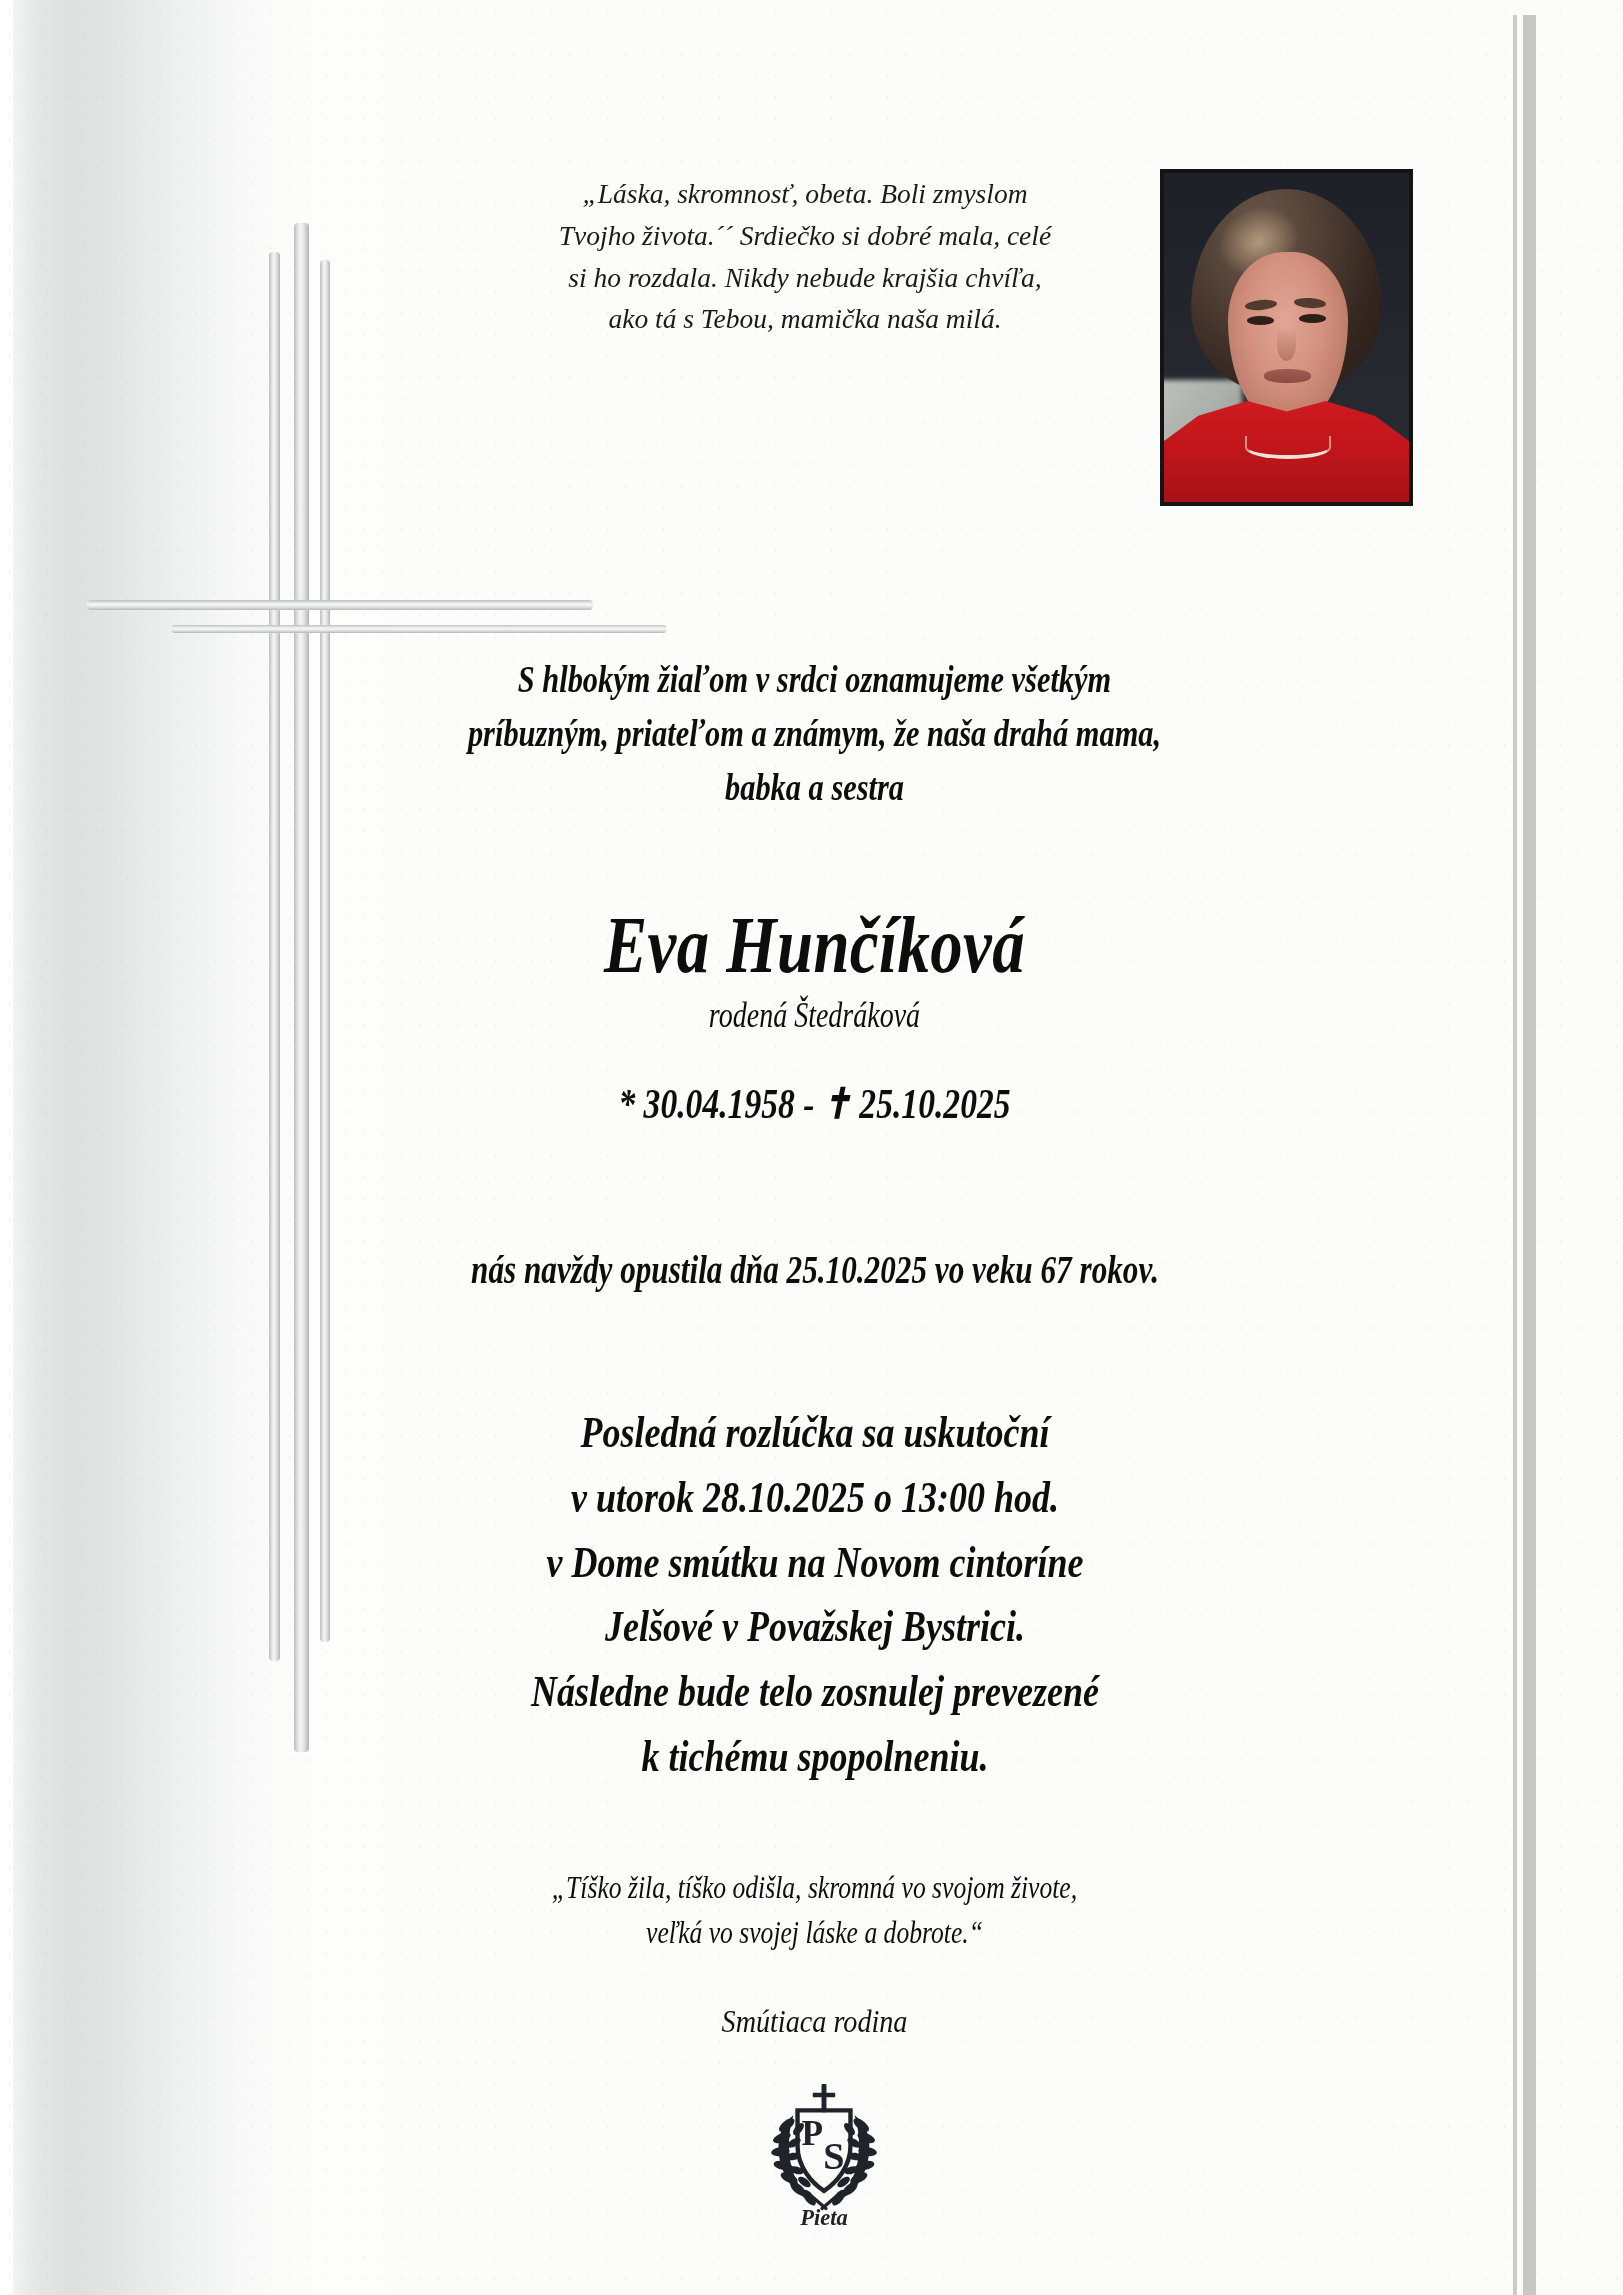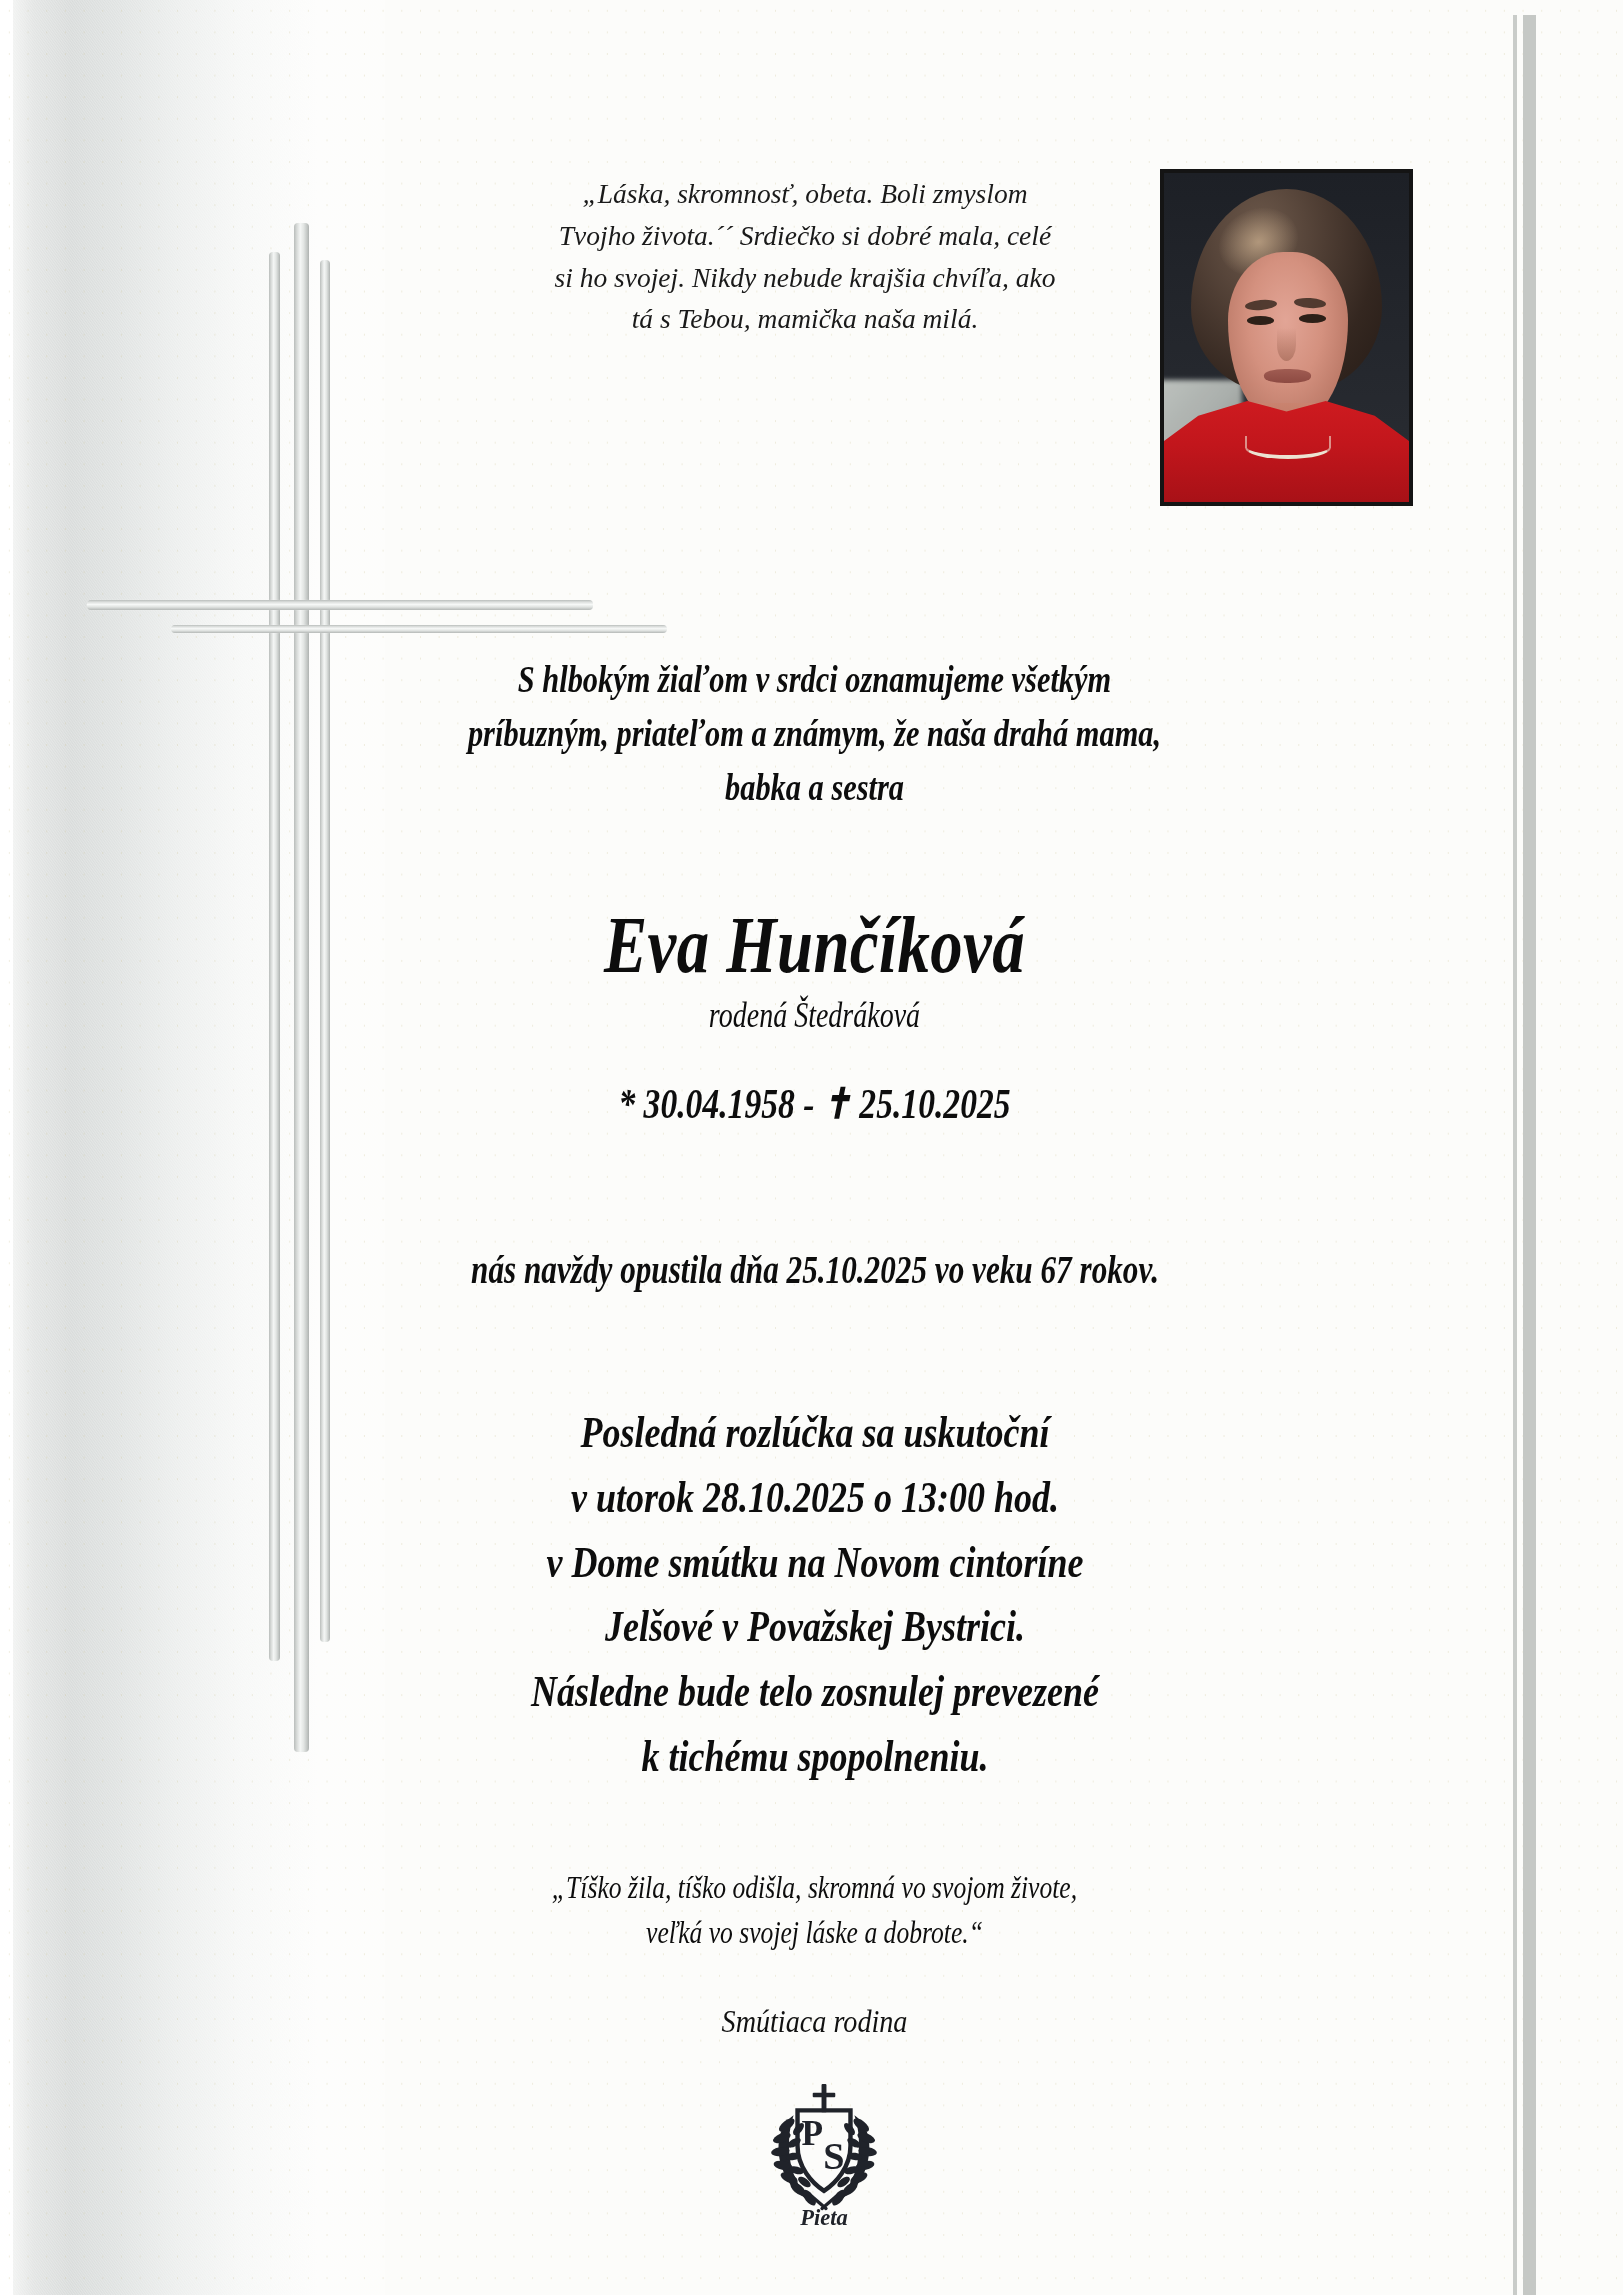--- a/index.html
+++ b/index.html
@@ -298,21 +298,21 @@
       <div class="ph-eye r"></div>
       <div class="ph-nose"></div>
       <div class="ph-lip"></div>
       <div class="ph-neck"></div>
       <div class="ph-jacket"></div>
       <div class="ph-pearls"></div>
       <div class="ph-grain"></div>
     </div>
   </div>
 
-  <div class="txt" id="poem">„Láska, skromnosť, obeta. Boli zmyslom Tvojho života.´´ Srdiečko si dobré mala, celé si ho svojej. Nikdy nebude krajšia chvíľa, ako tá s Tebou, mamička naša milá.</div>
+  <div class="txt" id="poem">„Láska, skromnosť, obeta. Boli zmyslom Tvojho života.´´ Srdiečko si dobré mala, celé si ho rozdala. Nikdy nebude krajšia chvíľa, ako tá s Tebou, mamička naša milá.</div>
 
   <div class="txt heavy" id="announce">S hlbokým žiaľom v srdci oznamujeme všetkým príbuzným, priateľom a známym, že naša drahá mama, babka a sestra</div>
 
   <div class="txt heavy" id="name">Eva Hunčíková</div>
 
   <div class="txt heavy" id="maiden">rodená Štedráková</div>
 
   <div class="txt heavy" id="dates">* 30.04.1958 -  ✝  25.10.2025</div>
 
   <div class="txt heavy" id="age">nás navždy opustila dňa 25.10.2025 vo veku 67 rokov.</div>

